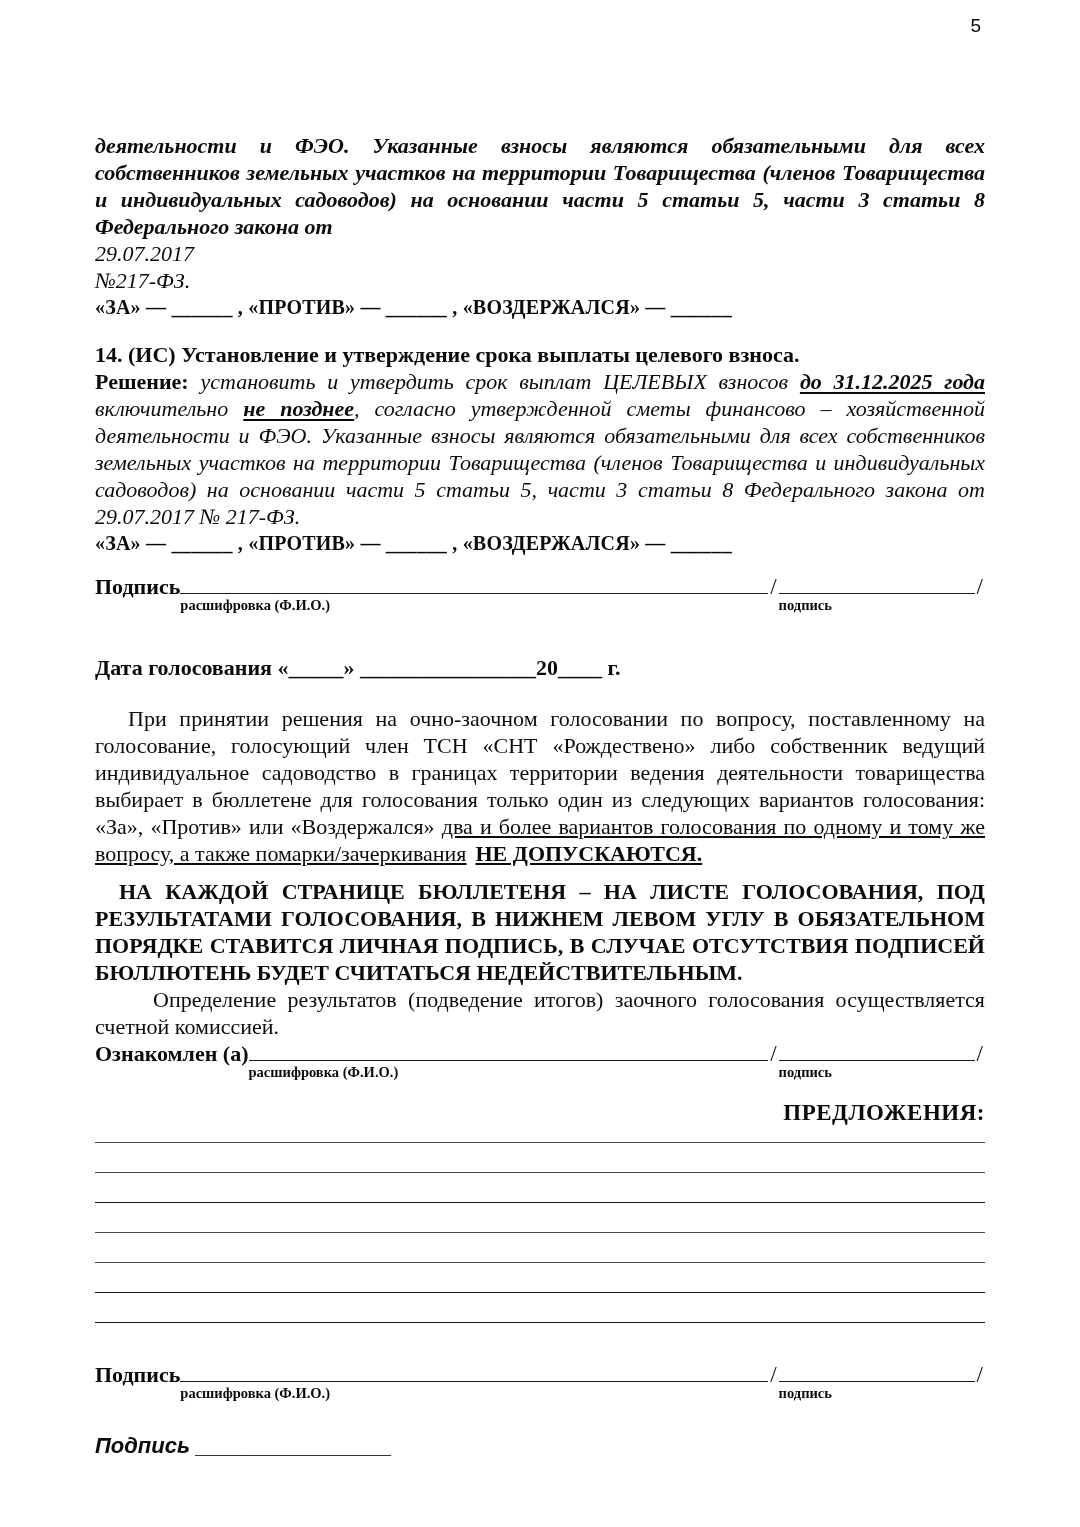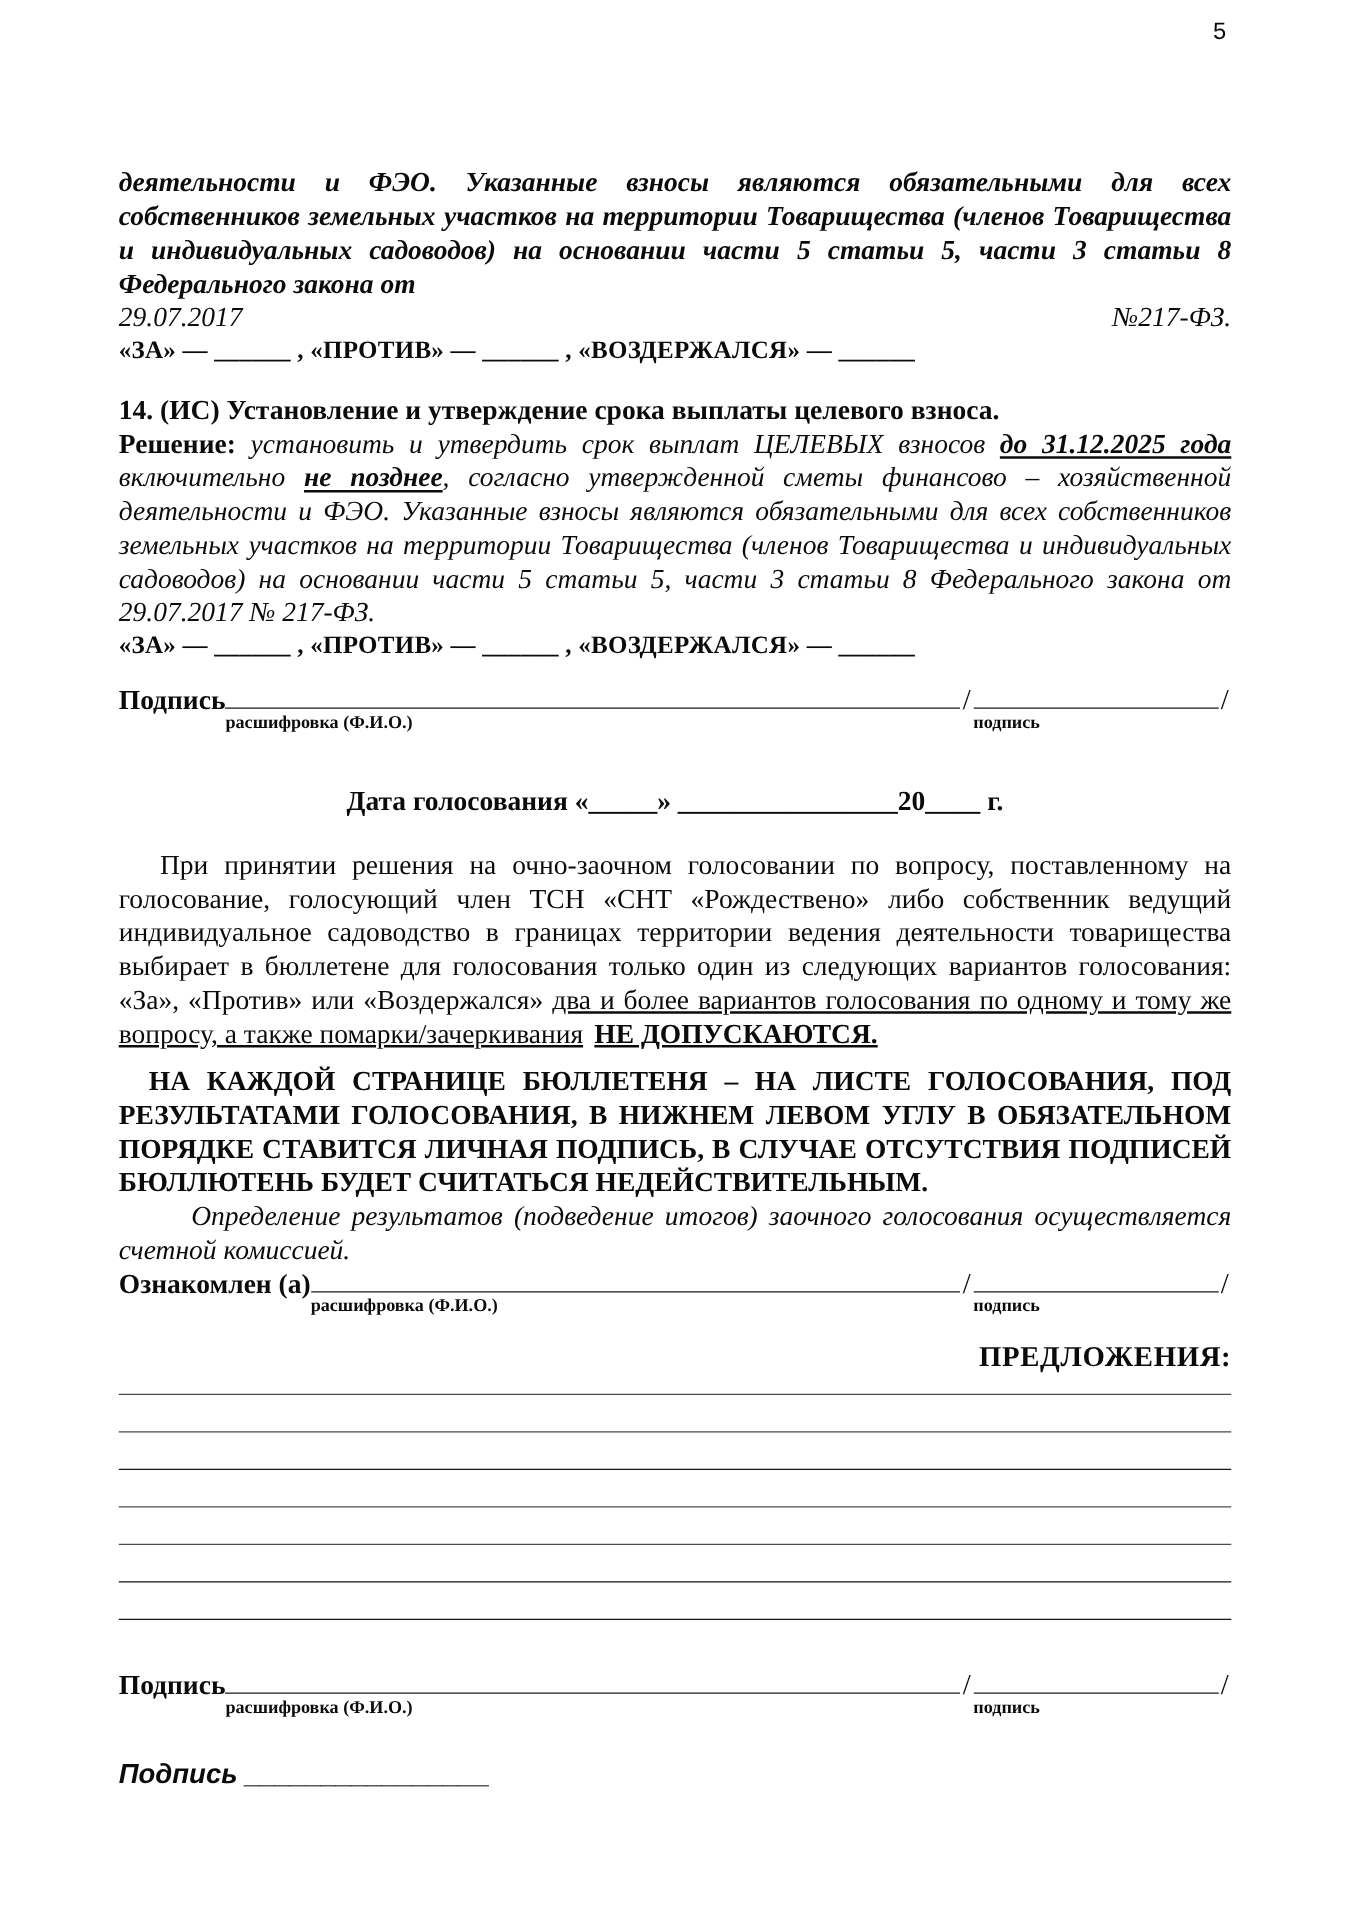--- a/index.html
+++ b/index.html
@@ -17,43 +17,43 @@
   .pagenum {
     font-family:"Liberation Sans", sans-serif;
     font-size:19px; line-height:23px;
     text-align:right; padding-right:4px;
   }
   p, .para { margin:0; font-size:22px; line-height:27px; text-align:justify; }
   .it  { font-style:italic; }
   .bd  { font-weight:bold; }
   .u   { text-decoration:underline; text-underline-offset:3px; }
   .intro { margin-top:95px;font-weight:bold; }
-  .lawline { display:flex; justify-content:space-between; font-size:22px; line-height:27px; font-style:italic; }
+  .lawline { display:flex; justify-content:space-between; font-size:22px; line-height:27px; font-style:italic;flex-direction:column; }
   .vote { font-weight:bold; font-size:20px; line-height:27px; text-align:left; letter-spacing:0.2px; }
   .h15  { margin-top:20px; font-weight:bold; font-size:22px; line-height:27px; text-align:left; }
 
   
   .sigrow { display:flex; align-items:baseline; margin-top:16px; }
   .sigrow .label { font-weight:bold; font-size:22px; line-height:27px; white-space:nowrap; }
   .blank { border-bottom:1.7px solid #1a1a1a; position:relative; display:inline-block; }
   .blank.main  { flex:1 1 auto; }
   .blank.small { width:196px; }
   .blank .hint {
     position:absolute; top:3px; left:0; right:0;
     text-align:left; font-size:14.5px; font-weight:bold; line-height:18px;
     font-style:normal;
   }
   .slash { font-size:23px; padding:0 2px; }
 
-  .dateline { margin-top:54px; font-weight:bold; font-size:22px; line-height:27px; text-align:center; }
+  .dateline { margin-top:54px; font-weight:bold; font-size:22px; line-height:27px; text-align:left; }
 
   .procedure { margin-top:24px; text-indent:33px; }
   .procedure .forbid { font-weight:bold; margin-left:9px; }
   .warning { margin-top:11px; font-weight:bold; text-indent:24px; }
-  .results { margin-top:10px; text-indent:58px;font-style:italic; }
+  .results { margin-top:10px; text-indent:58px; }
   .acky { margin-top:0; }
 
   .proposals-h { margin-top:32px; font-weight:bold; font-size:23px; line-height:27px; text-align:right; letter-spacing:0.5px; }
   .plines { margin-top:0; }
   .pline { height:29px; border-bottom:1.6px solid #4c4c4c; }
   .pline:first-child { height:16px; }
   .pline:nth-child(3), .pline:nth-child(6), .pline:nth-child(7) { border-bottom-color:#161616; }
 
   .sig2 { margin-top:38px; }
   .finalsig {

